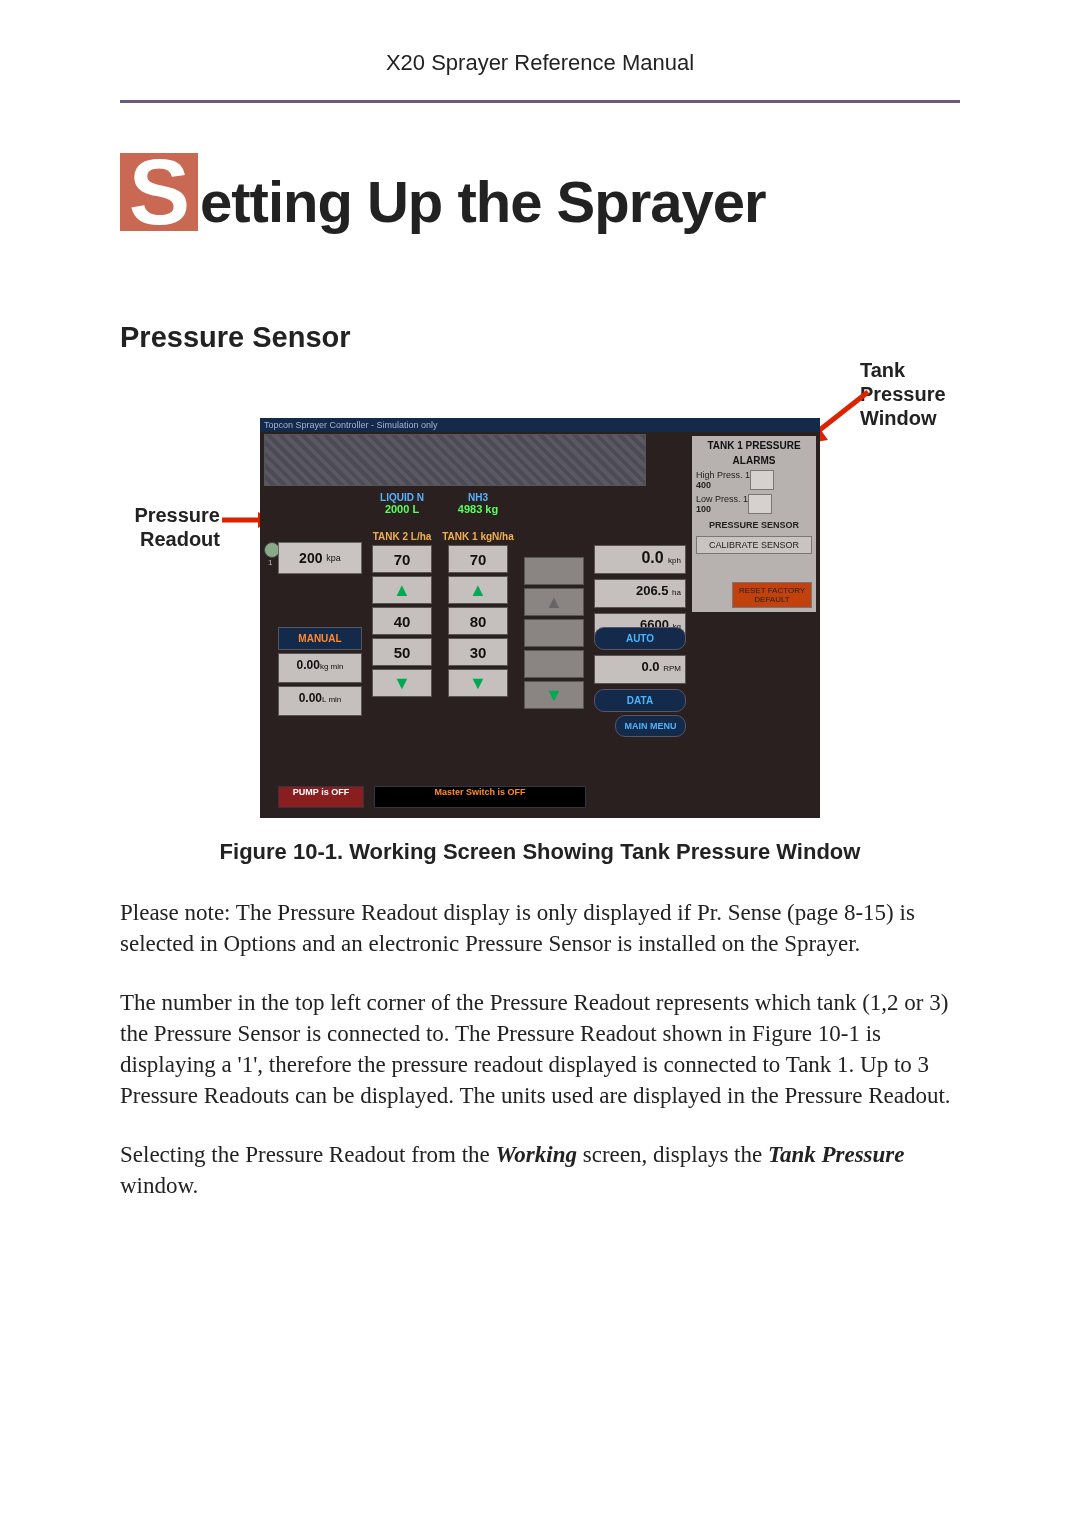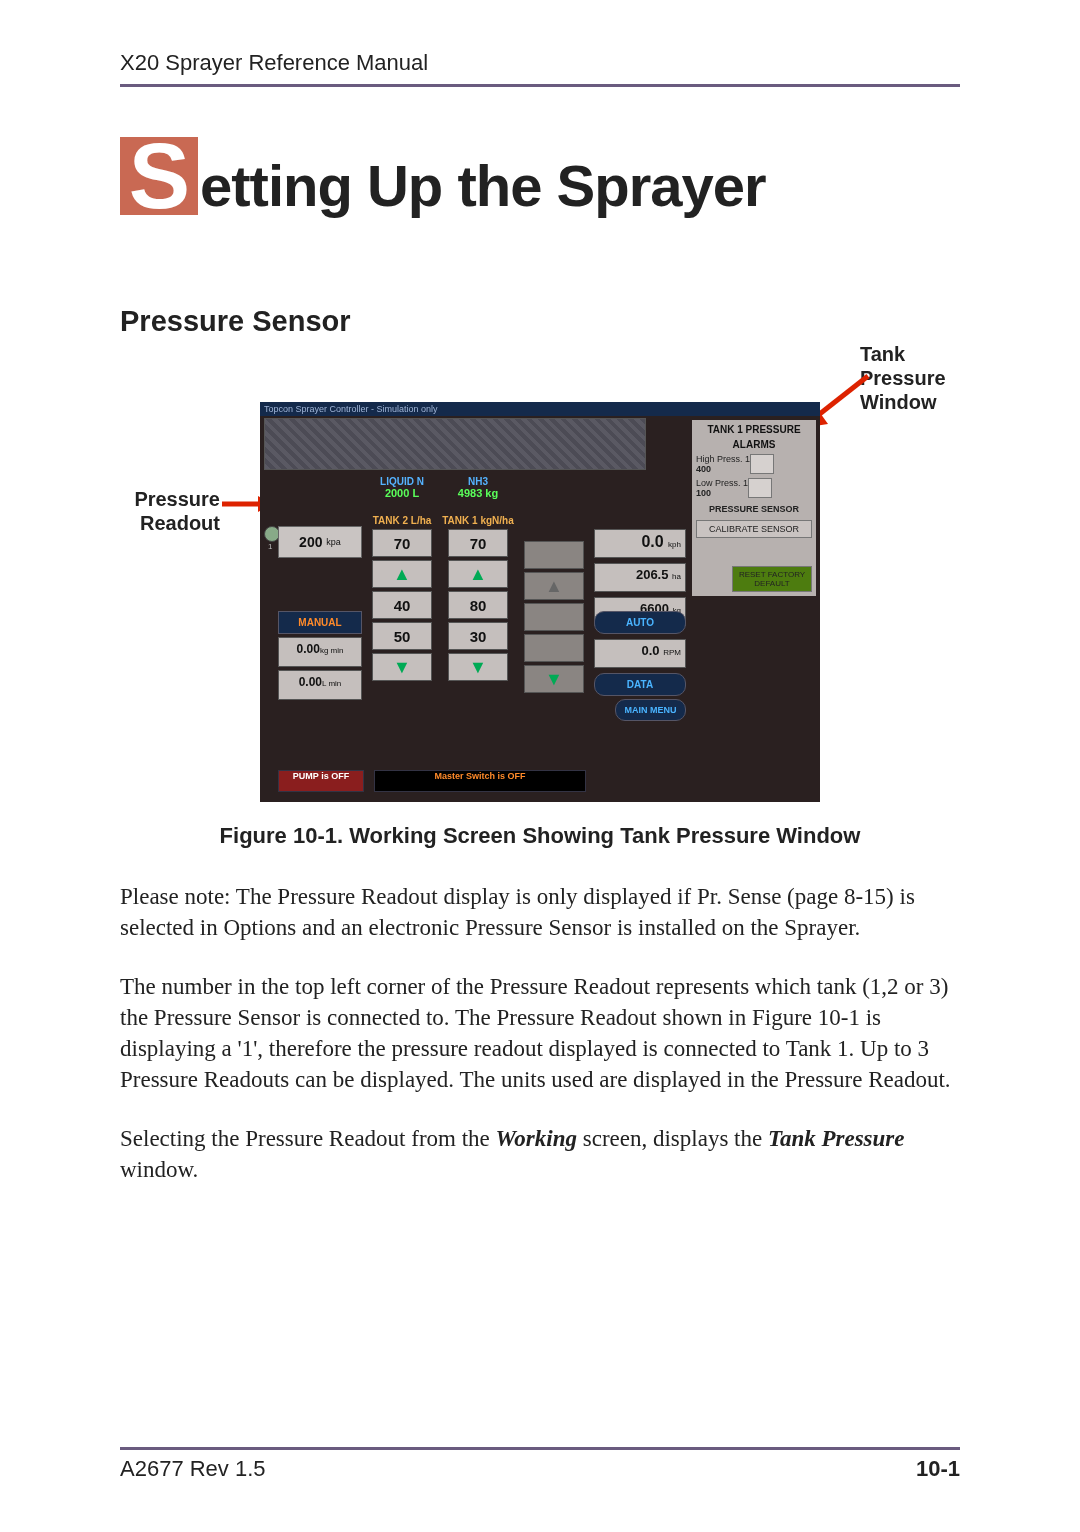--- a/index.html
+++ b/index.html
@@ -11,26 +11,26 @@
     width: 1080px;
   }
   .page {
     width: 1080px;
     height: 1532px;
     box-sizing: border-box;
     padding: 50px 120px 30px 120px;
     position: relative;
   }
   .header-right {
-    text-align: left;
+    text-align: center;
     font-size: 22px;
     font-family: Arial, Helvetica, sans-serif;
     color: #222;
     border-bottom: 3px solid #6a5b7f;
-    padding-bottom: 8px;
+    padding-bottom: 24px;
     margin-bottom: 50px;
   }
   .chapter-title {
     font-family: Arial, Helvetica, sans-serif;
     font-weight: 900;
     font-size: 58px;
     color: #222;
     line-height: 1;
     margin-bottom: 90px;
     letter-spacing: -1px;
@@ -138,21 +138,21 @@
     padding: 4px;
     box-sizing: border-box;
     font-size: 10px;
     text-align: center;
   }
   .sidebar .hdr { font-weight: 700; font-size: 10px; margin-bottom: 4px; color:#111;}
   .sb-row { display:flex; align-items:center; margin:4px 0;}
   .sb-row span { font-size:9px; text-align:left; }
   .sb-row .box { background:#d6d1cf; border:1px solid #777; width:22px; height:18px;}
   .sb-btn { background:#c9c3c1; border:1px solid #777; font-size:9px; padding:3px 2px; margin-top:6px;}
-  .sb-btn2 { background:#4d7c0f; border:1px solid #777; font-size:8px; padding:3px 2px; margin-top:28px;margin-left:36px;}
+  .sb-btn2 { background:#c2410c; border:1px solid #777; font-size:8px; padding:3px 2px; margin-top:28px;margin-left:36px;}
   .sb-lbl { font-size:9px; font-weight:700; margin-top:6px;}
   .pressure-readout {
     position: absolute;
     left: 18px; top: 124px;
     width: 82px; height: 30px;
     background: #c9c4c2;
     border: 1px solid #666;
     font-weight: 700;
     font-size: 14px;
     display:flex; align-items:center; justify-content:center;
@@ -323,17 +323,13 @@
   </div>
 
   <div class="caption">Figure 10-1. Working Screen Showing Tank Pressure Window</div>
 
   <p class="body-para">Please note: The Pressure Readout display is only displayed if Pr. Sense (page 8-15) is selected in Options and an electronic Pressure Sensor is installed on the Sprayer.</p>
   <p class="body-para">The number in the top left corner of the Pressure Readout represents which tank (1,2 or 3) the Pressure Sensor is connected to. The Pressure Readout shown in Figure 10-1 is displaying a '1', therefore the pressure readout displayed is connected to Tank 1. Up to 3 Pressure Readouts can be displayed. The units used are displayed in the Pressure Readout.</p>
   <p class="body-para">
     <span>Selecting the Pressure Readout from the </span><em>Working</em><span> screen, displays the </span><em>Tank Pressure</em><span> window.</span>
   </p>
 
-  <div class="footer">
-    <span>A2677 Rev 1.5</span>
-    <span class="page-num">10-1</span>
-  </div>
 </div>
 
 </body></html>

